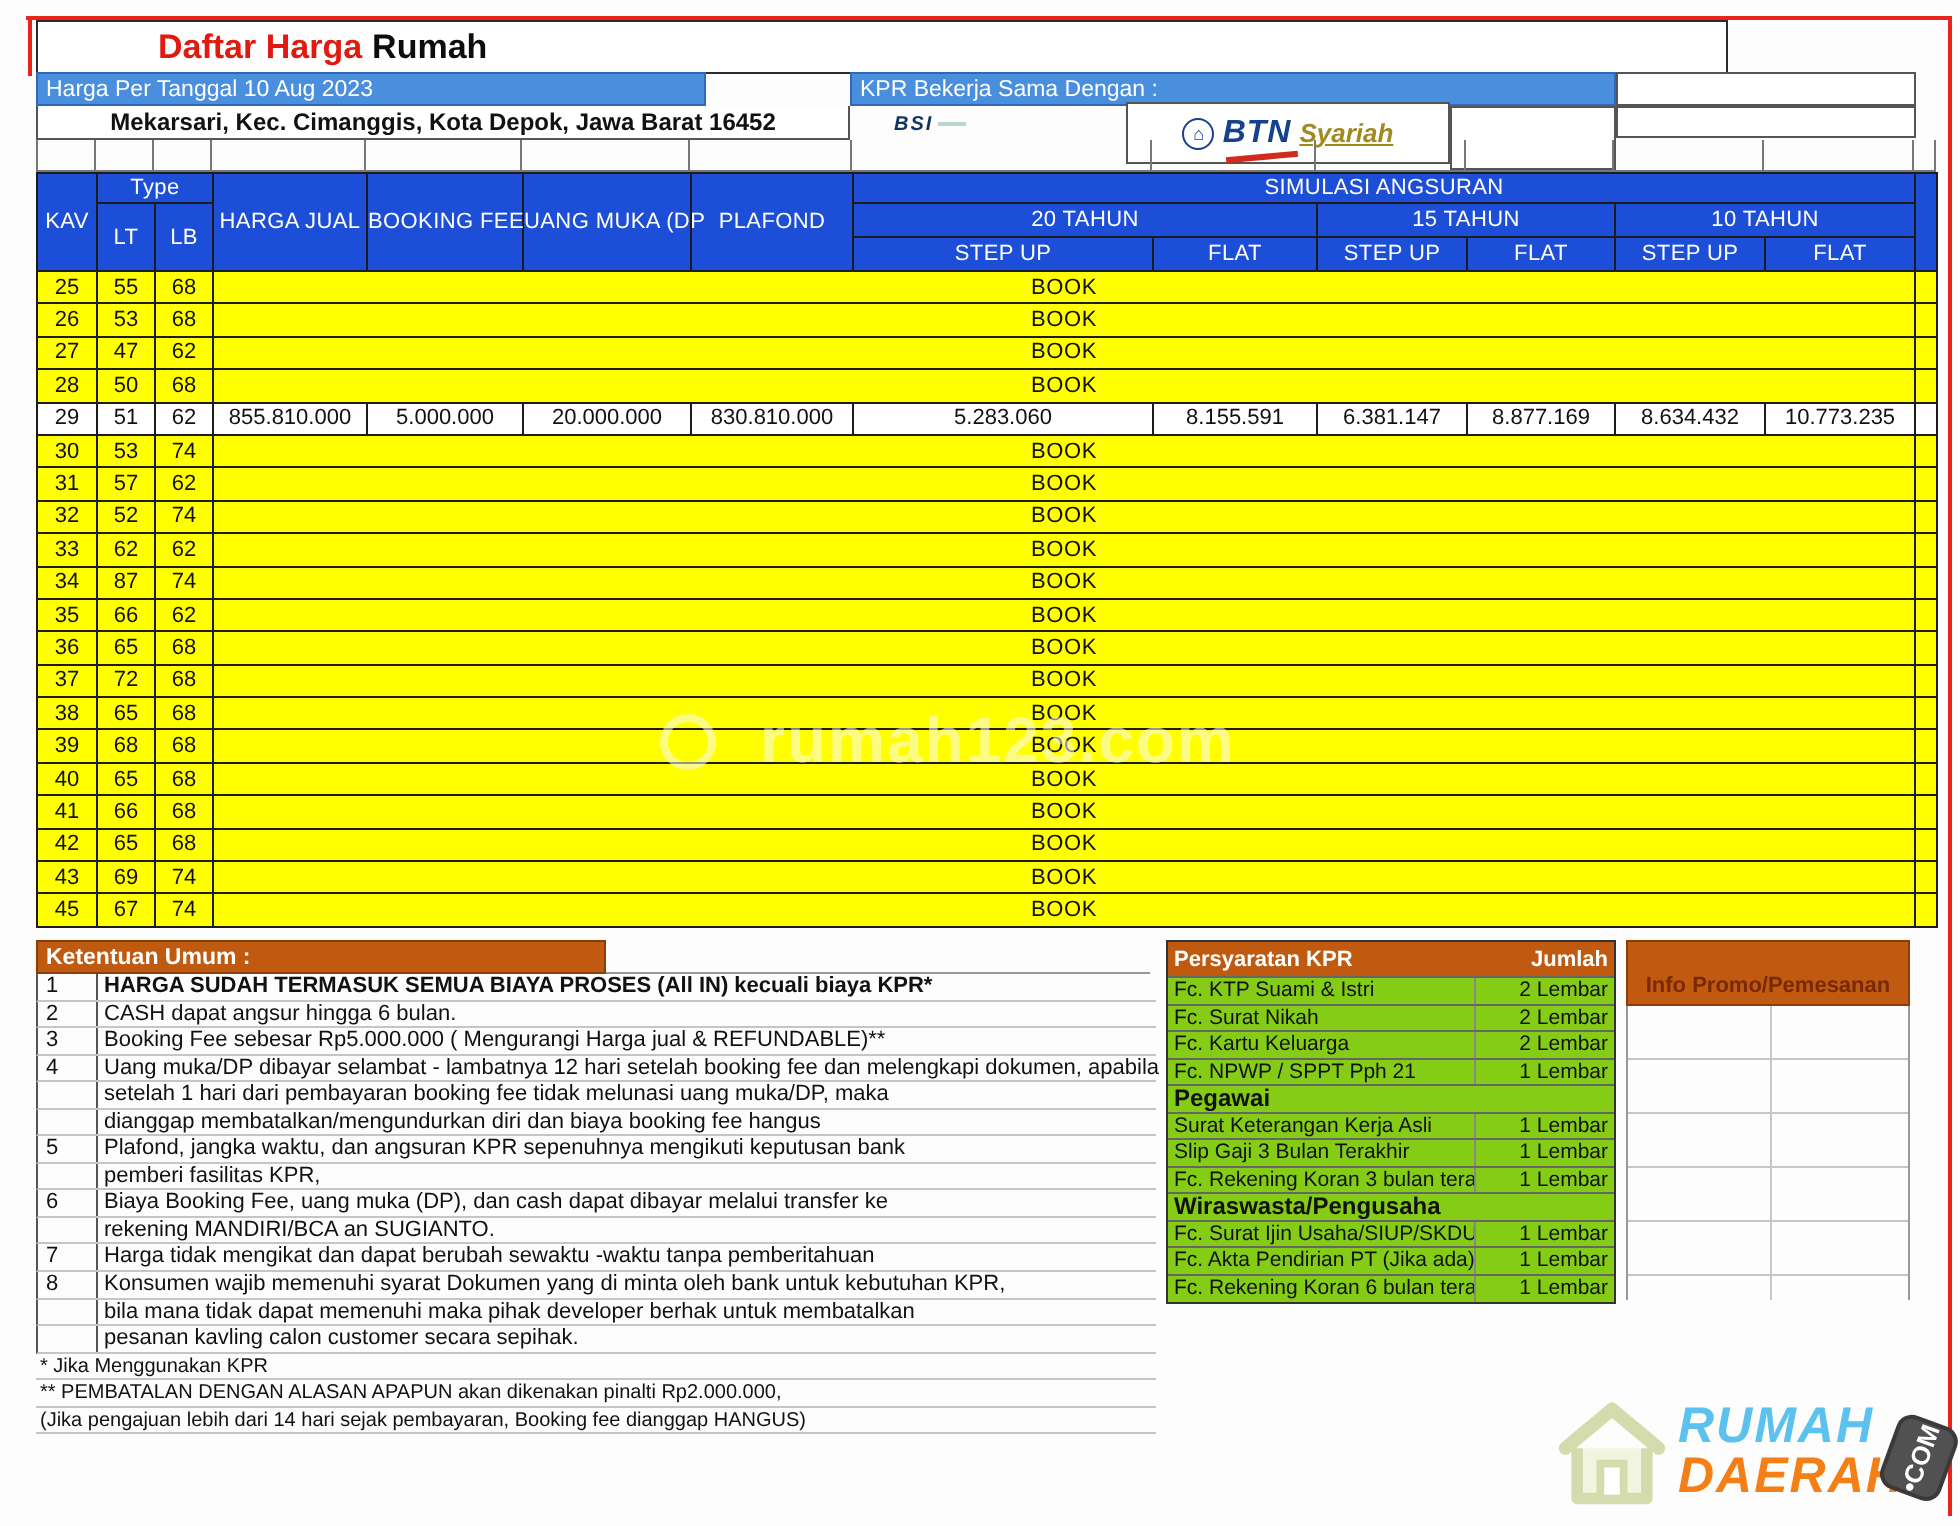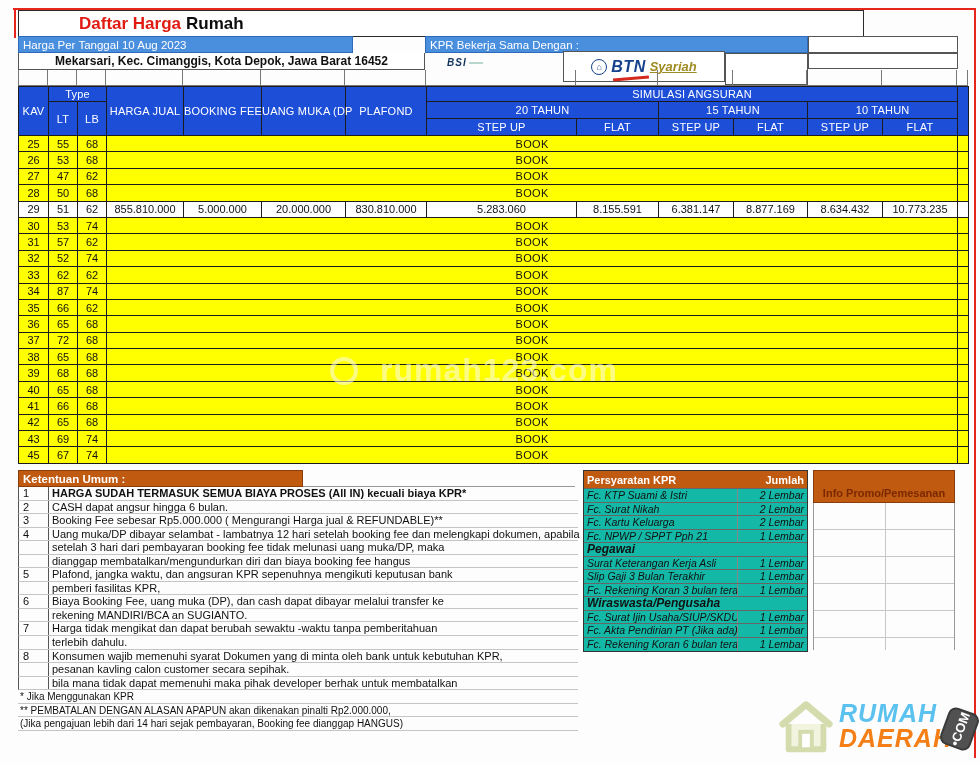--- a/index.html
+++ b/index.html
@@ -69,21 +69,21 @@
   .note-text{padding-left:3px;white-space:nowrap;}
   .note-bold .note-text{font-weight:bold;}
   .foot-line{height:13.55px;font-size:10px;line-height:13px;padding-left:2px;
              border-bottom:1px solid rgba(0,0,0,.22);box-sizing:border-box;white-space:nowrap;}
 
   
   .kpr-box{position:absolute;left:583px;top:470px;width:225px;border:1px solid #333;box-sizing:border-box;}
   .kpr-header{height:17px;background:#c05a11;color:#fff;font-size:11px;font-weight:bold;display:flex;
               justify-content:space-between;align-items:center;padding:0 3px;}
   .kpr-row{display:flex;height:13.55px;border-top:1px solid #666;font-size:10.5px;line-height:13px;
-           box-sizing:border-box;background:#14b8a6;font-style:italic;}
+           box-sizing:border-box;background:#84cc16;}
   .kpr-label{flex:1;padding-left:3px;white-space:nowrap;overflow:hidden;}
   .kpr-row.bold .kpr-label{font-weight:bold;font-size:12px;}
   .kpr-qty{width:70px;text-align:right;padding-right:3px;border-left:1px solid #888;box-sizing:border-box;flex:none;}
   .kpr-row.bold .kpr-qty{border-left:none;}
 
   
   .info-box{position:absolute;left:813px;top:470px;width:142px;height:33px;background:#c05a11;
             border:1px solid #8a3d08;box-sizing:border-box;display:flex;align-items:center;justify-content:center;}
   .info-box span{color:#7a2800;font-size:11px;font-weight:bold;margin-top:12px;}
   .info-grid{position:absolute;left:813px;top:503px;width:142px;height:147px;
@@ -367,21 +367,21 @@
       <div class="note-line">
         <div class="note-num">3</div>
         <div class="note-text">Booking Fee sebesar Rp5.000.000 ( Mengurangi Harga jual &amp; REFUNDABLE)**</div>
       </div>
       <div class="note-line">
         <div class="note-num">4</div>
         <div class="note-text">Uang muka/DP dibayar selambat - lambatnya 12 hari setelah booking fee dan melengkapi dokumen, apabila</div>
       </div>
       <div class="note-line">
         <div class="note-num"></div>
-        <div class="note-text">setelah 3 hari dari pembayaran booking fee tidak melunasi uang muka/DP, maka</div>
+        <div class="note-text">setelah 1 hari dari pembayaran booking fee tidak melunasi uang muka/DP, maka</div>
       </div>
       <div class="note-line">
         <div class="note-num"></div>
         <div class="note-text">dianggap membatalkan/mengundurkan diri dan biaya booking fee hangus</div>
       </div>
       <div class="note-line">
         <div class="note-num">5</div>
         <div class="note-text">Plafond, jangka waktu, dan angsuran KPR sepenuhnya mengikuti keputusan bank</div>
       </div>
       <div class="note-line">
@@ -394,34 +394,30 @@
       </div>
       <div class="note-line">
         <div class="note-num"></div>
         <div class="note-text">rekening MANDIRI/BCA an SUGIANTO.</div>
       </div>
       <div class="note-line">
         <div class="note-num">7</div>
         <div class="note-text">Harga tidak mengikat dan dapat berubah sewaktu -waktu tanpa pemberitahuan</div>
       </div>
       <div class="note-line">
-        <div class="note-num"></div>
-        <div class="note-text">terlebih dahulu.</div>
-      </div>
-      <div class="note-line">
         <div class="note-num">8</div>
         <div class="note-text">Konsumen wajib memenuhi syarat Dokumen yang di minta oleh bank untuk kebutuhan KPR,</div>
       </div>
       <div class="note-line">
         <div class="note-num"></div>
+        <div class="note-text">bila mana tidak dapat memenuhi maka pihak developer berhak untuk membatalkan</div>
+      </div>
+      <div class="note-line">
+        <div class="note-num"></div>
         <div class="note-text">pesanan kavling calon customer secara sepihak.</div>
-      </div>
-      <div class="note-line">
-        <div class="note-num"></div>
-        <div class="note-text">bila mana tidak dapat memenuhi maka pihak developer berhak untuk membatalkan</div>
       </div>
       <div class="foot-line">* Jika Menggunakan KPR</div>
       <div class="foot-line">** PEMBATALAN DENGAN ALASAN APAPUN akan dikenakan pinalti Rp2.000.000,</div>
       <div class="foot-line">(Jika pengajuan lebih dari 14 hari sejak pembayaran, Booking fee dianggap HANGUS)</div>
     </div>
 
   <div class="kpr-box">
     <div class="kpr-header">
       <span>Persyaratan KPR</span>
       <span>Jumlah</span>

